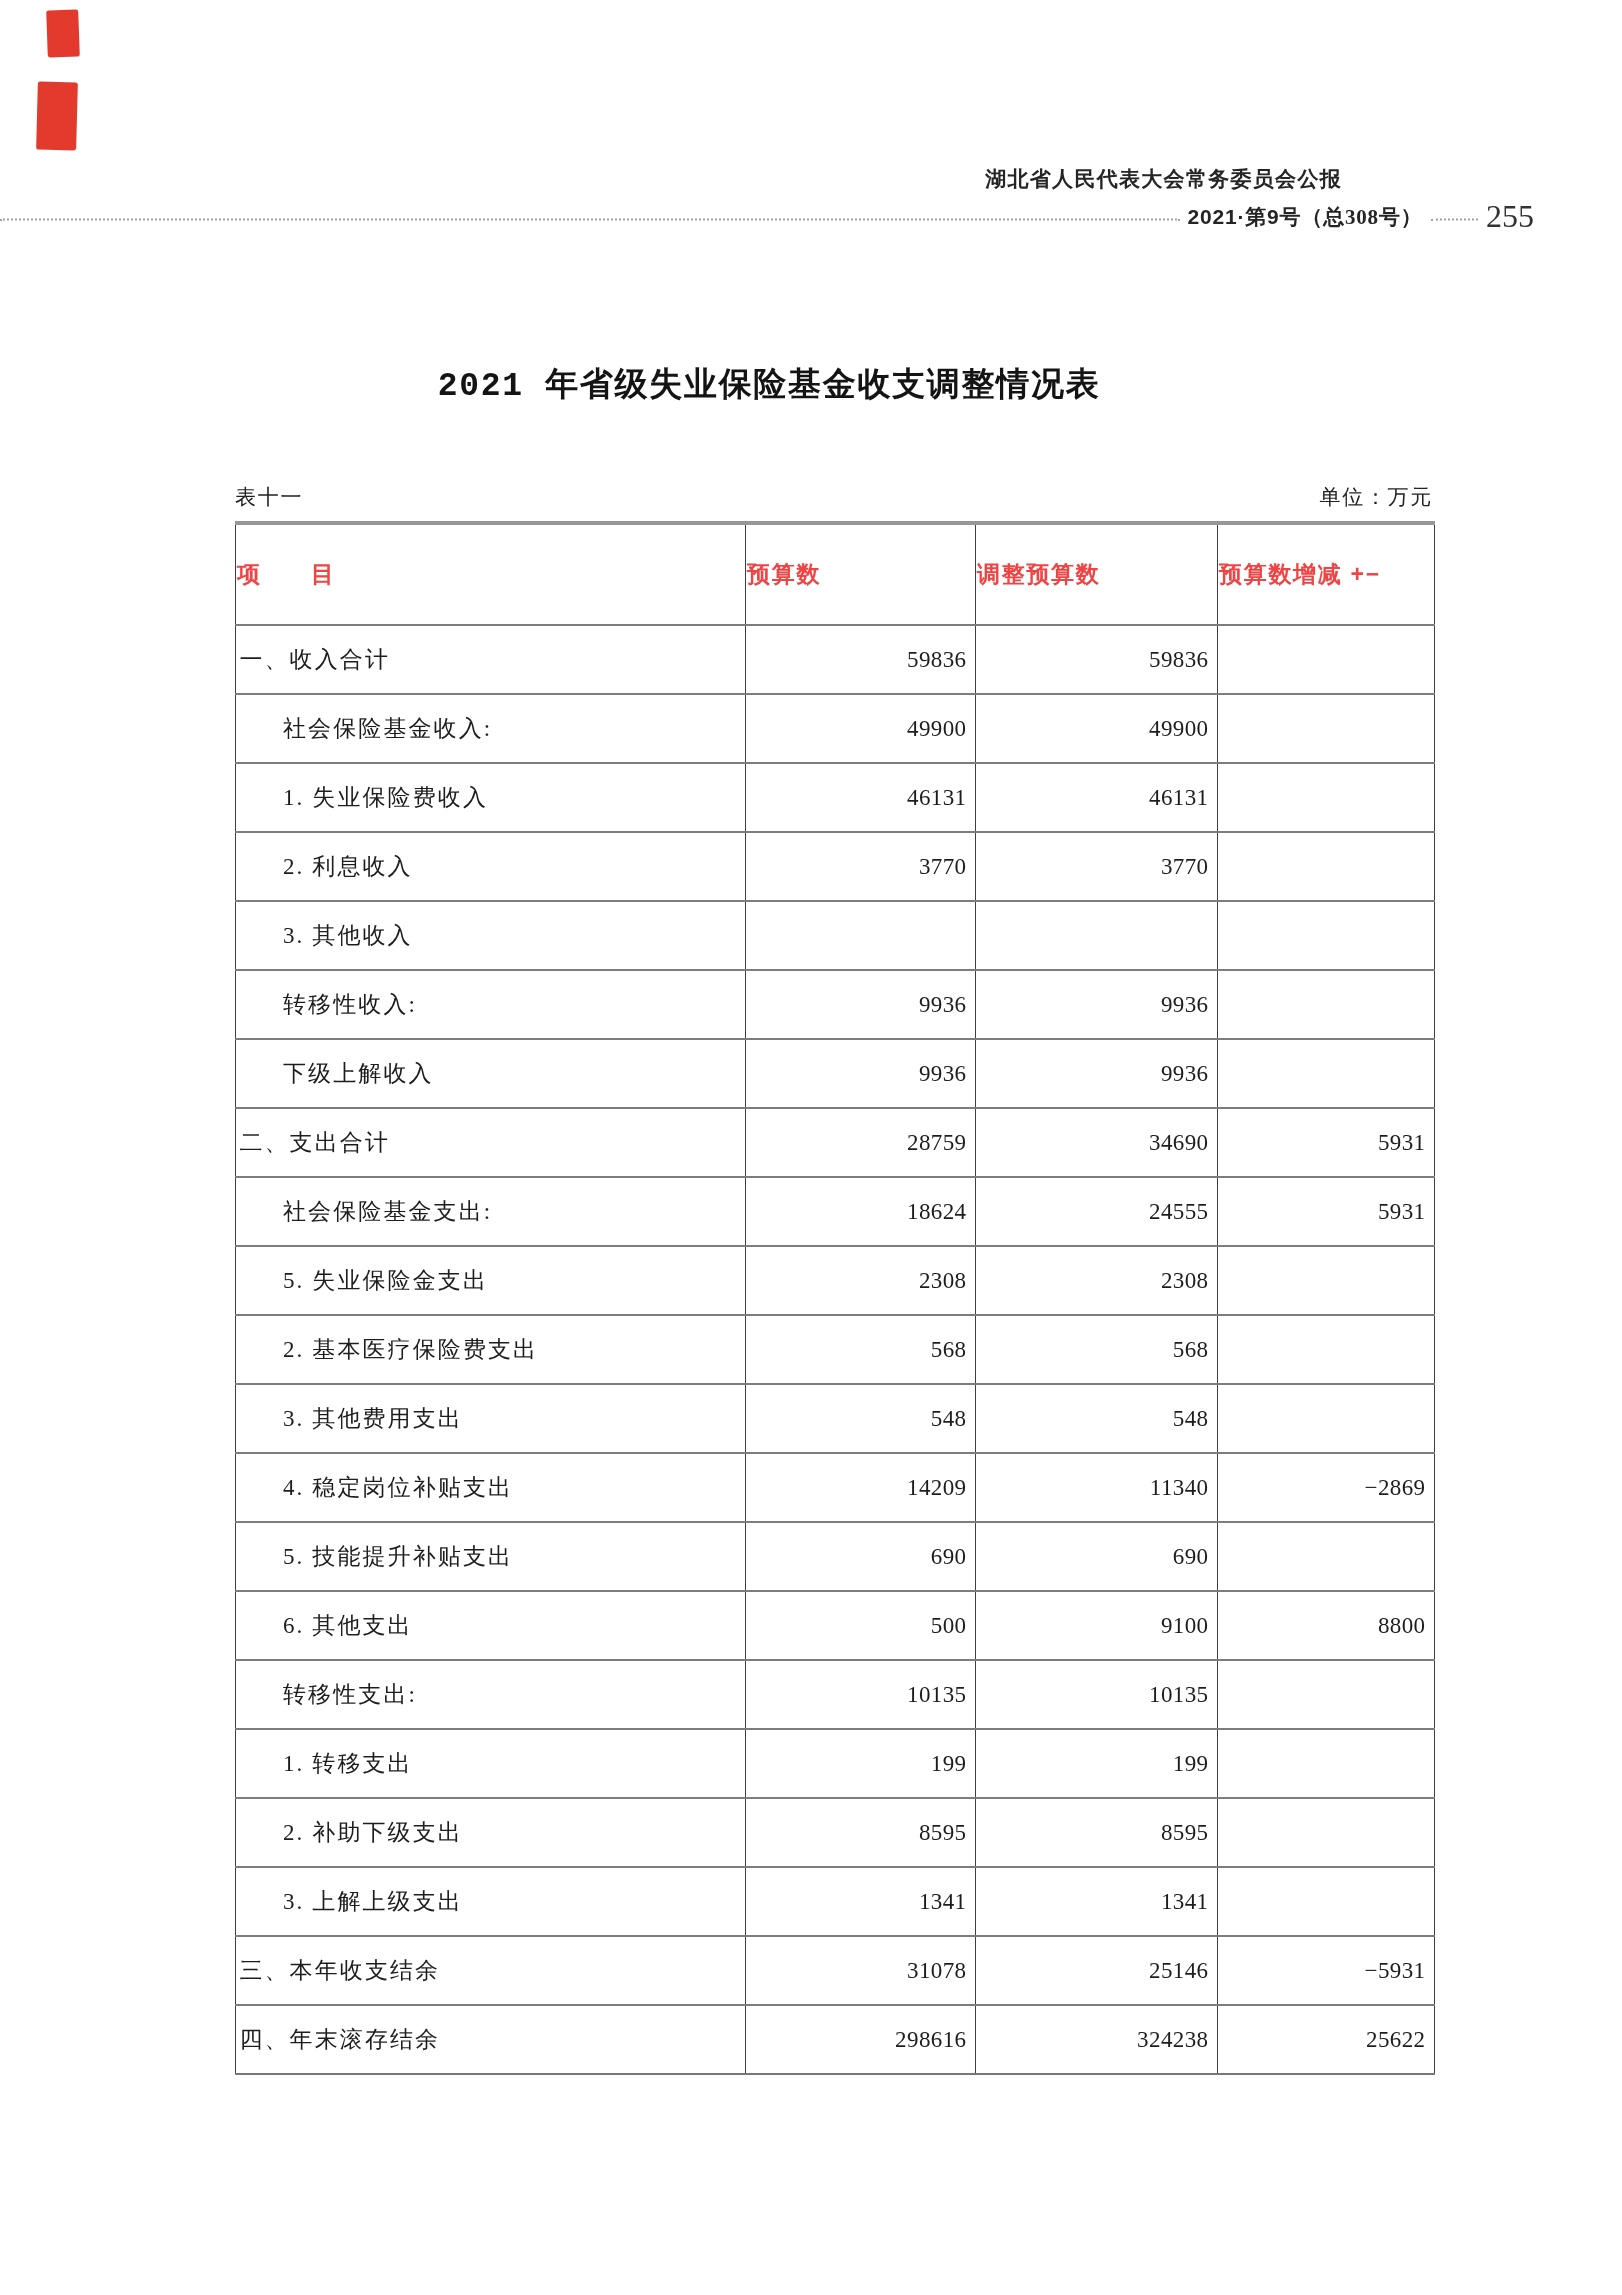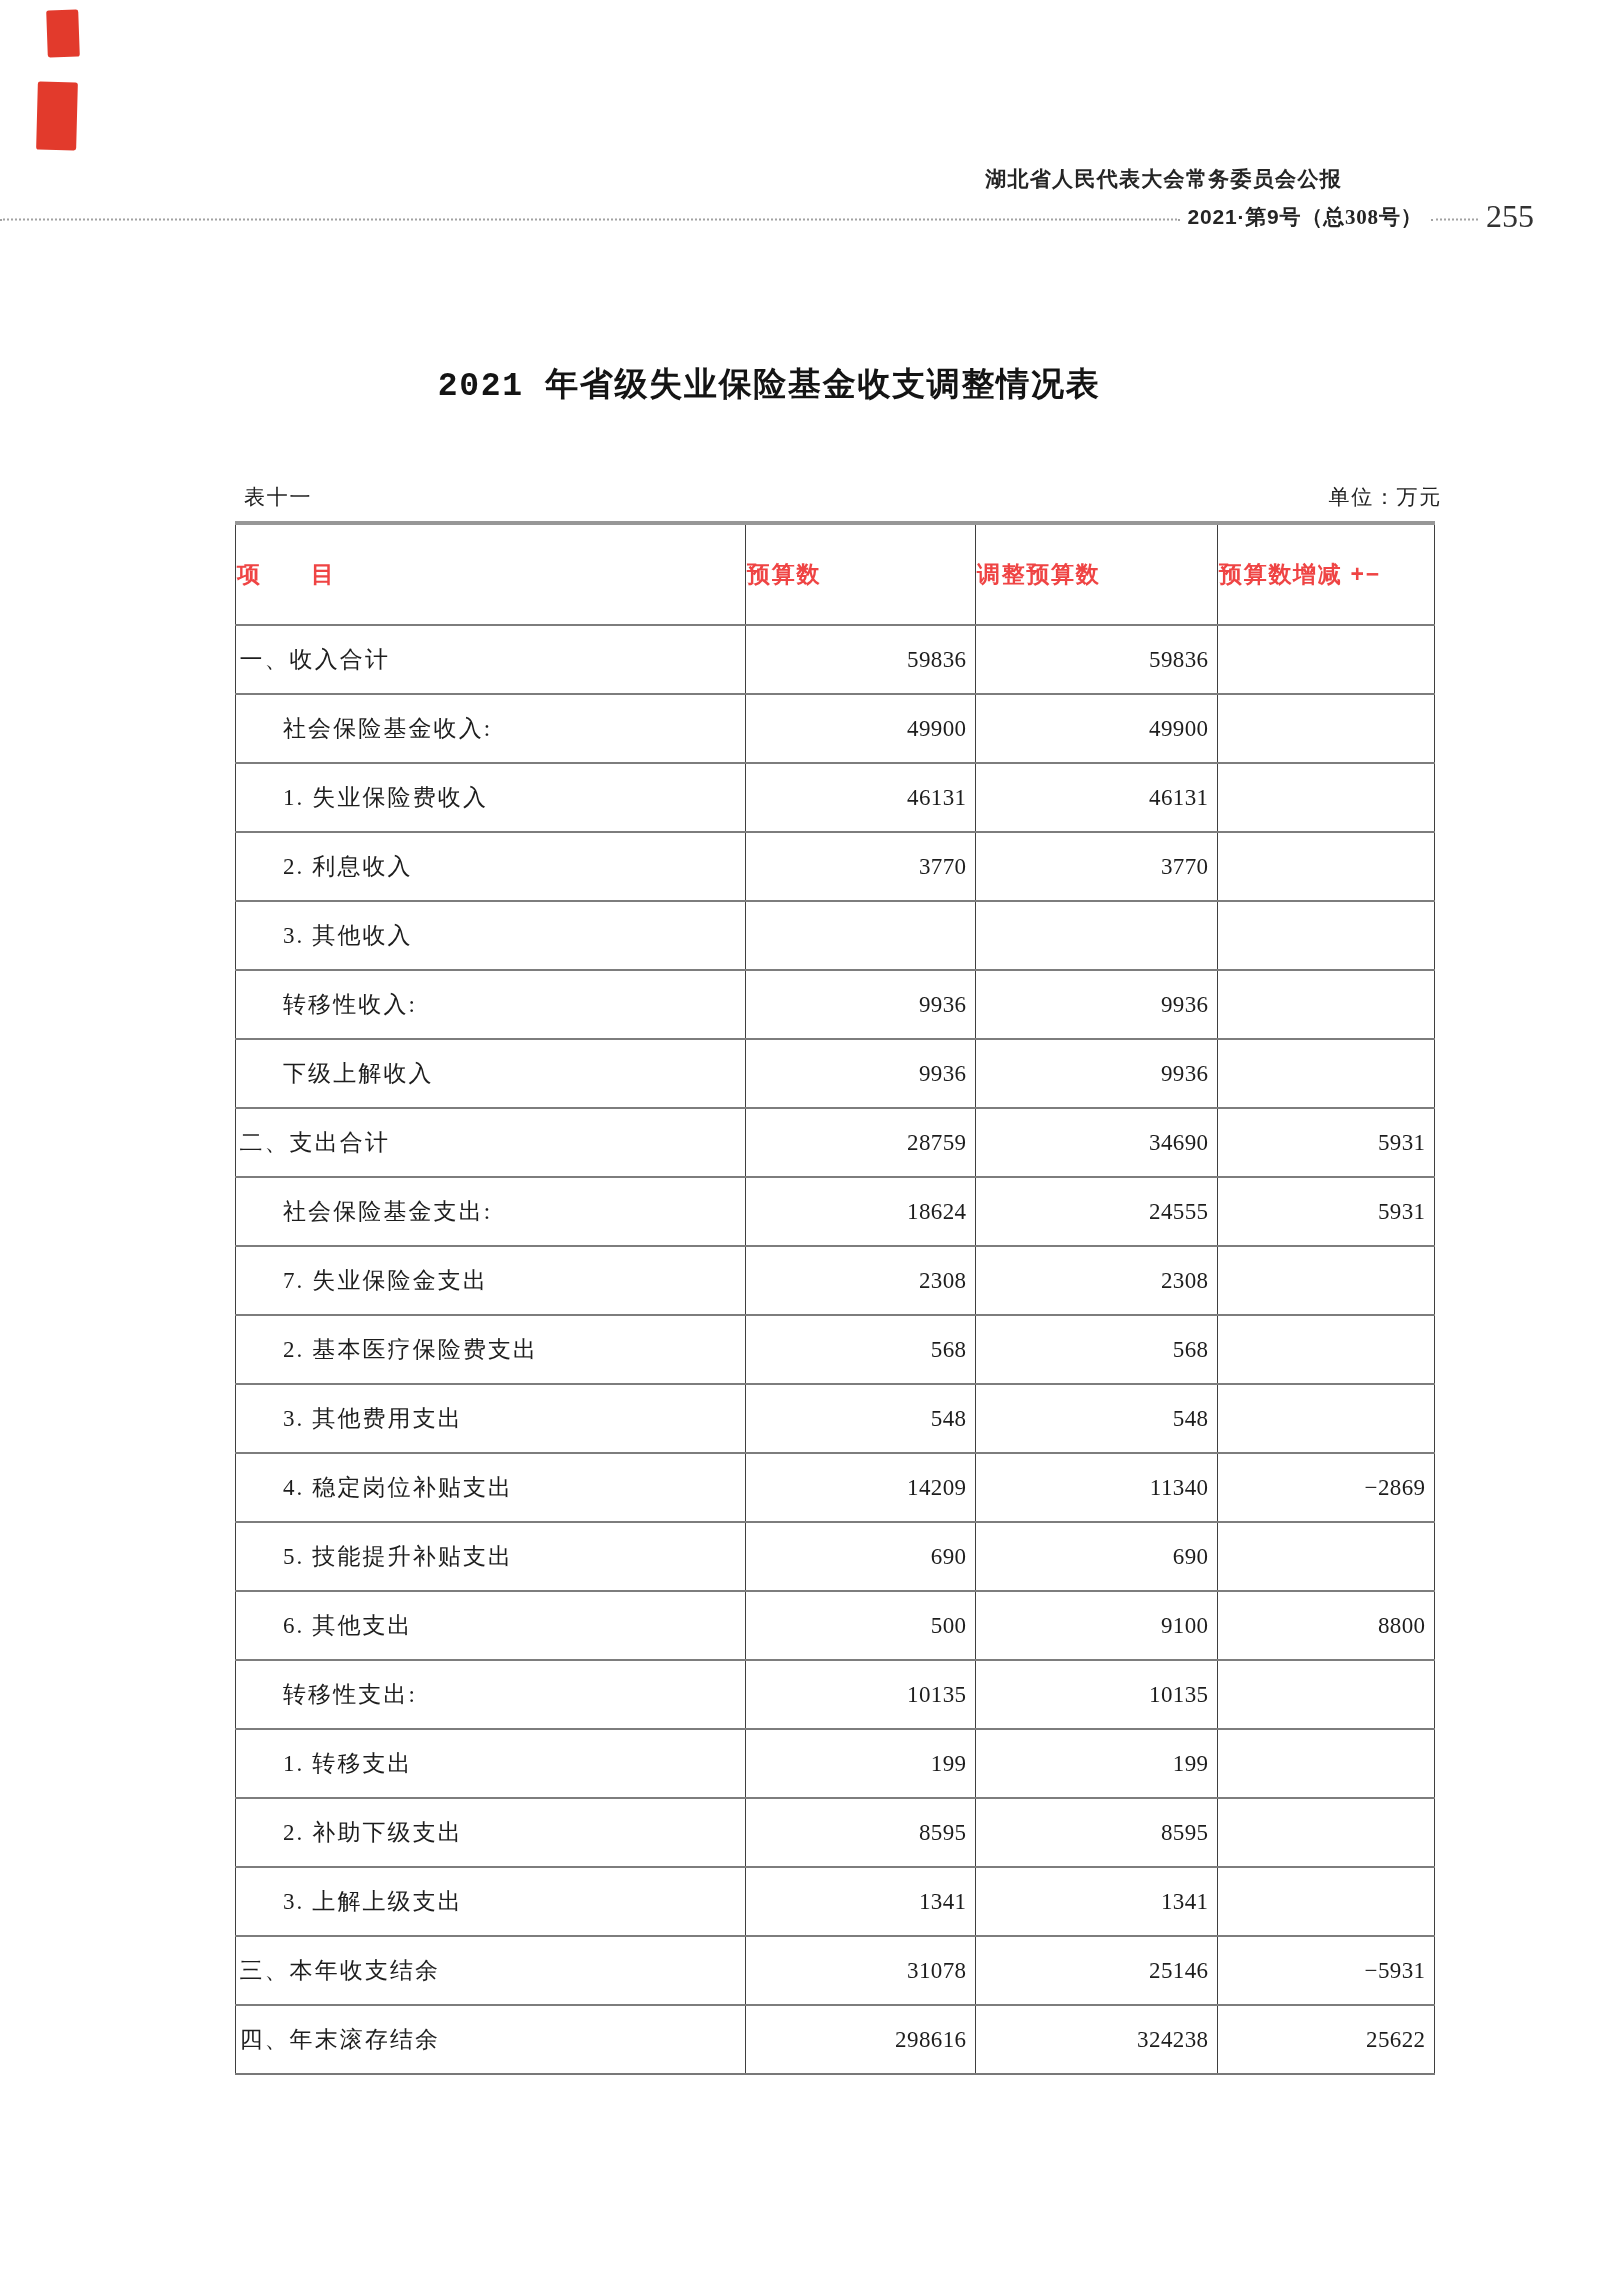--- a/index.html
+++ b/index.html
@@ -47,21 +47,21 @@
     position: absolute; top: 362px; left: 0; width: 100%; margin: 0;
     text-align: center;
     font-family: Liberation Mono, monospace; font-weight: bold;
     font-size: 33px; letter-spacing: 1.7px; color: #141414;
   }
 
   
   .table-meta {
     position: absolute; top: 483px; left: 235px; width: 1198px;
     display: flex; justify-content: space-between;
-    font-size: 21px; letter-spacing: 1.7px; color: #222222; margin-left: 9px;
+    font-size: 21px; letter-spacing: 1.7px; color: #222222;
   }
 
   
   table.budget {
     position: absolute; top: 521px; left: 235px;
     width: 1198px; border-collapse: collapse; table-layout: fixed;
     border: 1.7px solid #3f3f3f;
     border-top: 4.2px solid #979797;
     border-bottom: 2.5px solid #787878;
   }
@@ -176,21 +176,21 @@
           <td class="c-num">34690</td>
           <td class="c-num">5931</td>
         </tr>
         <tr>
           <td class="c-item lvl1">社会保险基金支出:</td>
           <td class="c-num">18624</td>
           <td class="c-num">24555</td>
           <td class="c-num">5931</td>
         </tr>
         <tr>
-          <td class="c-item lvl1">7. 失业保险金支出</td>
+          <td class="c-item lvl1">5. 失业保险金支出</td>
           <td class="c-num">2308</td>
           <td class="c-num">2308</td>
           <td class="c-num"></td>
         </tr>
         <tr>
           <td class="c-item lvl1">2. 基本医疗保险费支出</td>
           <td class="c-num">568</td>
           <td class="c-num">568</td>
           <td class="c-num"></td>
         </tr>

